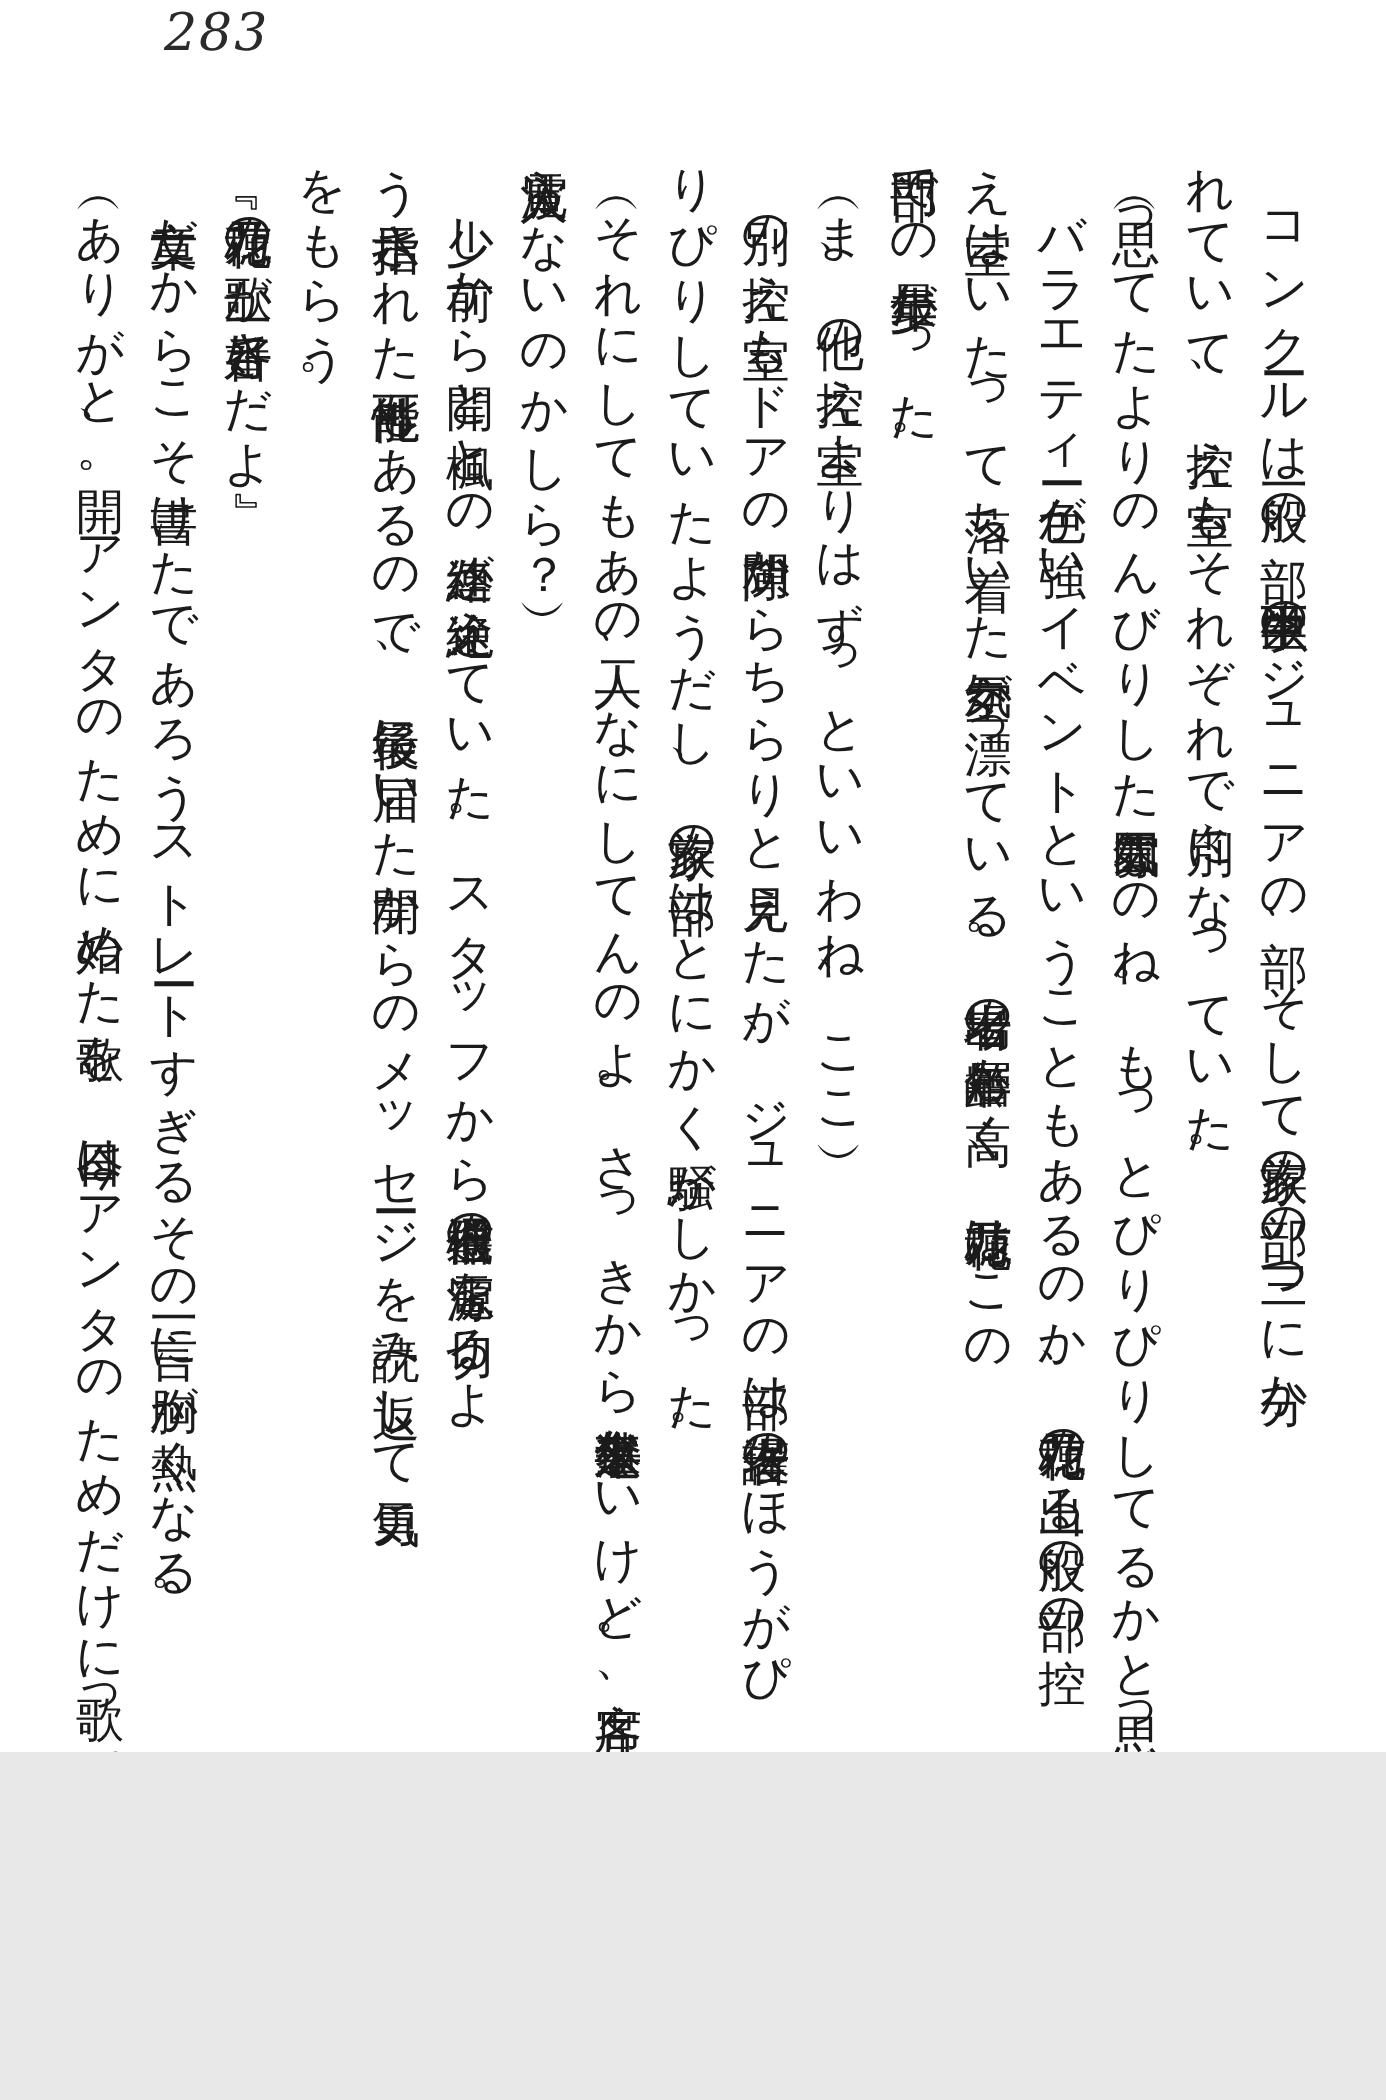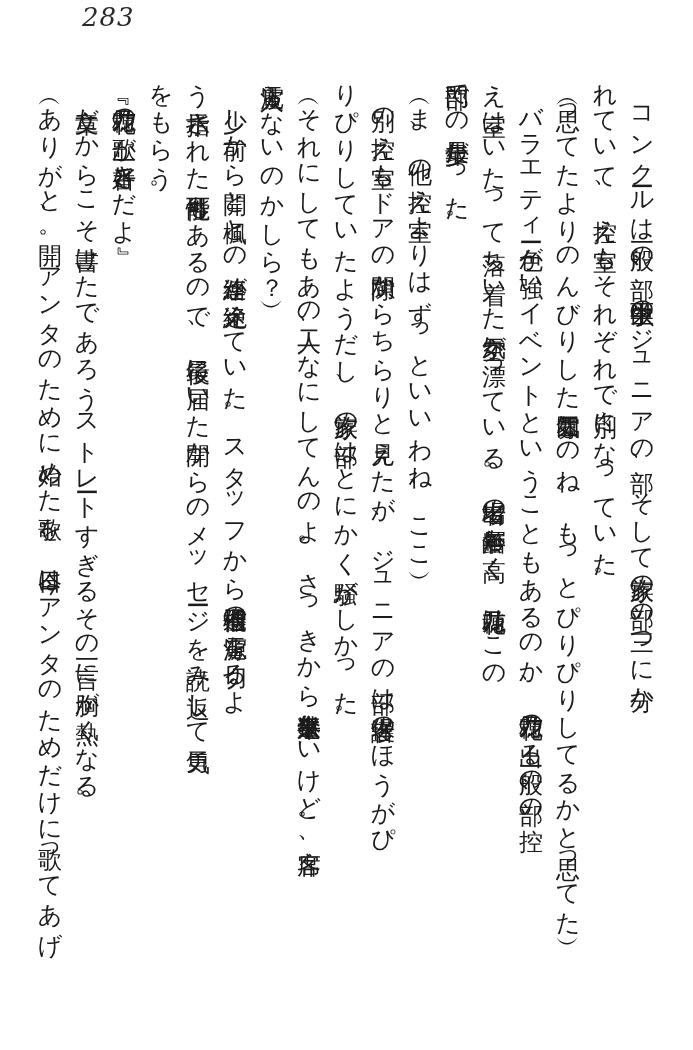--- a/index.html
+++ b/index.html
@@ -3,21 +3,21 @@
 <meta charset="utf-8">
 <style>
   html, body {
     margin: 0;
     padding: 0;
     background: #e8e8e8;
   }
   .book-page {
     position: relative;
     width: 693px;
-    height: 1050px;
+    height: 876px;
     background: #ffffff;
     overflow: hidden;
     font-family: "DejaVu Serif", serif;
   }
   .page-number {
     position: absolute;
     top: 2px;
     left: 82px;
     font-size: 26px;
     font-style: italic;

